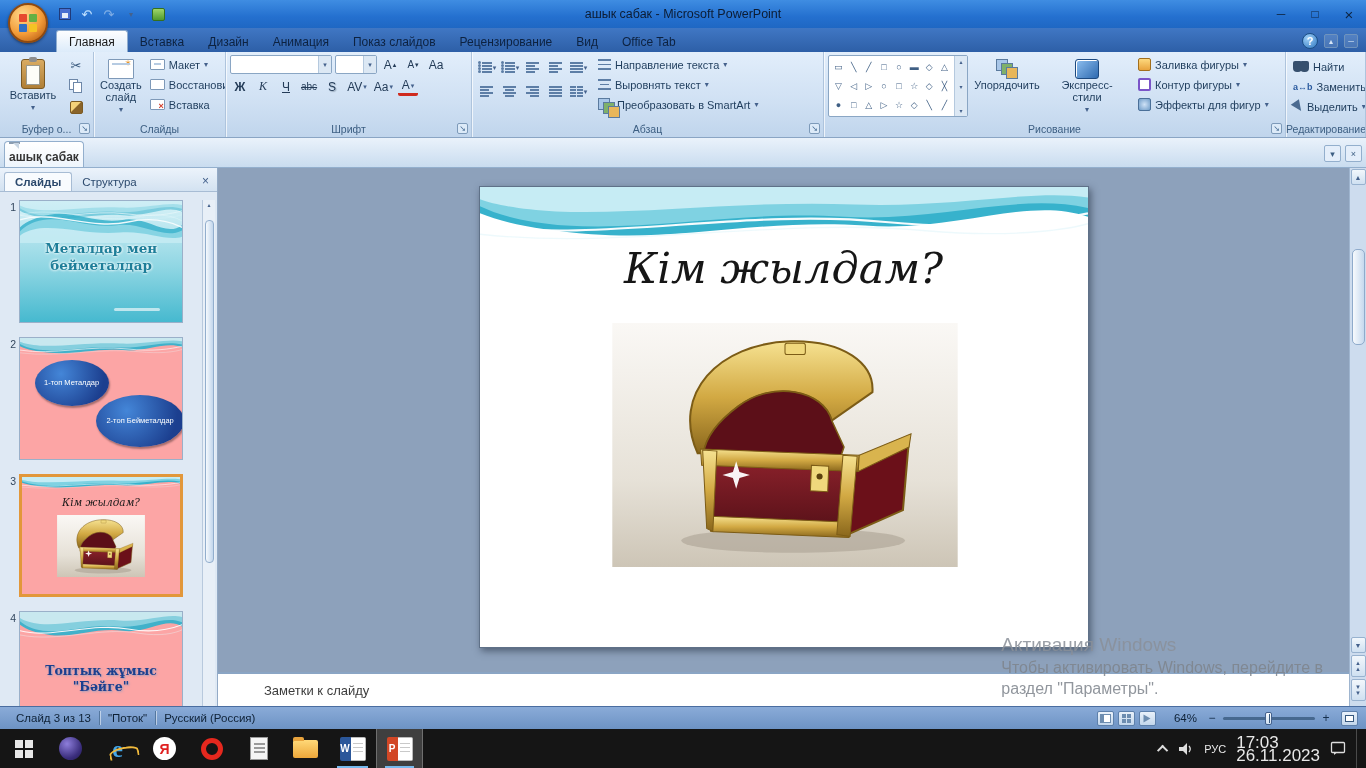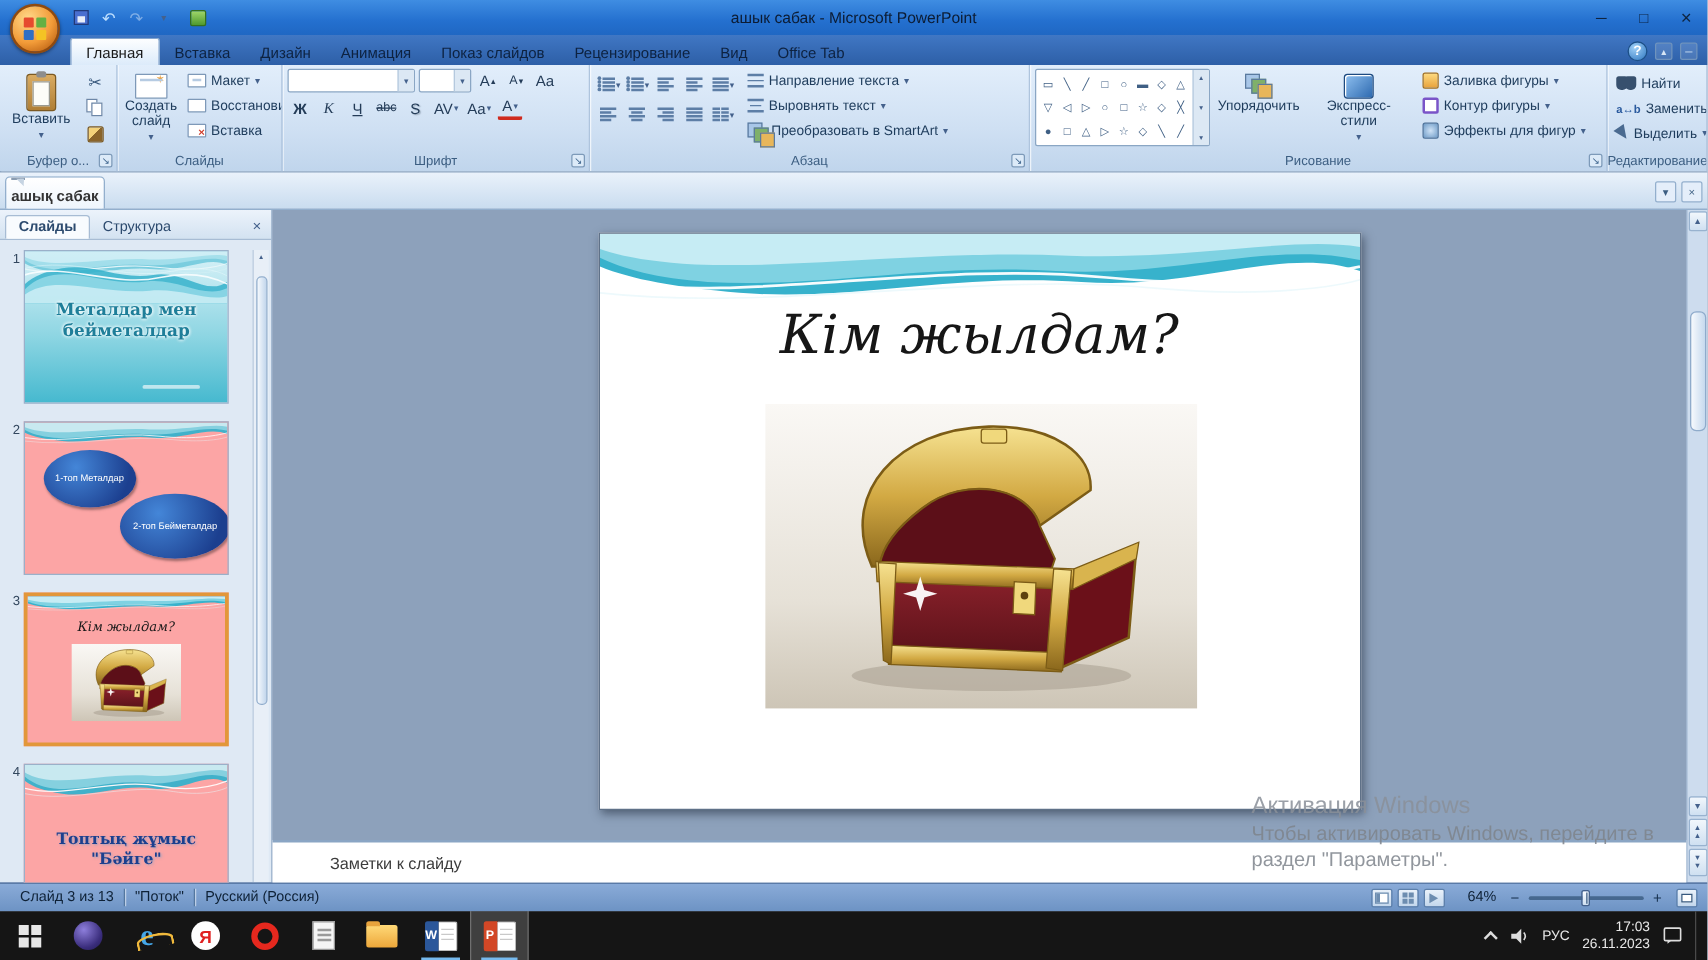--- a/index.html
+++ b/index.html
@@ -211,21 +211,21 @@
   .folder-ic::before{content:"";position:absolute;left:0;top:-3px;width:11px;height:4px;background:#e8a33d;border-radius:2px 2px 0 0;}
   .office-ic{display:flex;width:26px;height:24px;}
   .office-ic .strip{width:11px;height:100%;border-radius:2px 0 0 2px;color:#fff;font-size:10px;font-weight:bold;display:flex;align-items:center;justify-content:center;}
   .office-ic .page{flex:1;background:#fff;border:1px solid #bbb;border-left:none;border-radius:0 2px 2px 0;position:relative;}
   .office-ic .page::before{content:"";position:absolute;left:2px;top:5px;right:2px;height:1.5px;background:#c9c9c9;box-shadow:0 4px 0 #c9c9c9,0 8px 0 #c9c9c9;}
   .word-strip{background:#2b579a;}
   .ppt-strip{background:#d24726;}
   .tray{margin-left:auto;display:flex;align-items:center;gap:10px;padding-right:4px;color:#e8e8e8;}
   .chev-up{width:8px;height:8px;border-left:2px solid #ddd;border-top:2px solid #ddd;transform:rotate(45deg) translateY(2px);display:block;}
   .tray-lang{font-size:11px;}
-  .tray-clock{text-align:right;font-size:11px;line-height:13px;}
+  .tray-clock{font-size:17px;line-height:13px;}
   .show-desktop{width:6px;height:100%;border-left:1px solid #4a4a4a;}
 
   .caret{font-size:8px;color:#44618c;}
   .defs-svg{position:absolute;width:0;height:0;overflow:hidden;}
 </style>
 </head>
 <body>
 
 <svg class="defs-svg" aria-hidden="true">
   <defs>

